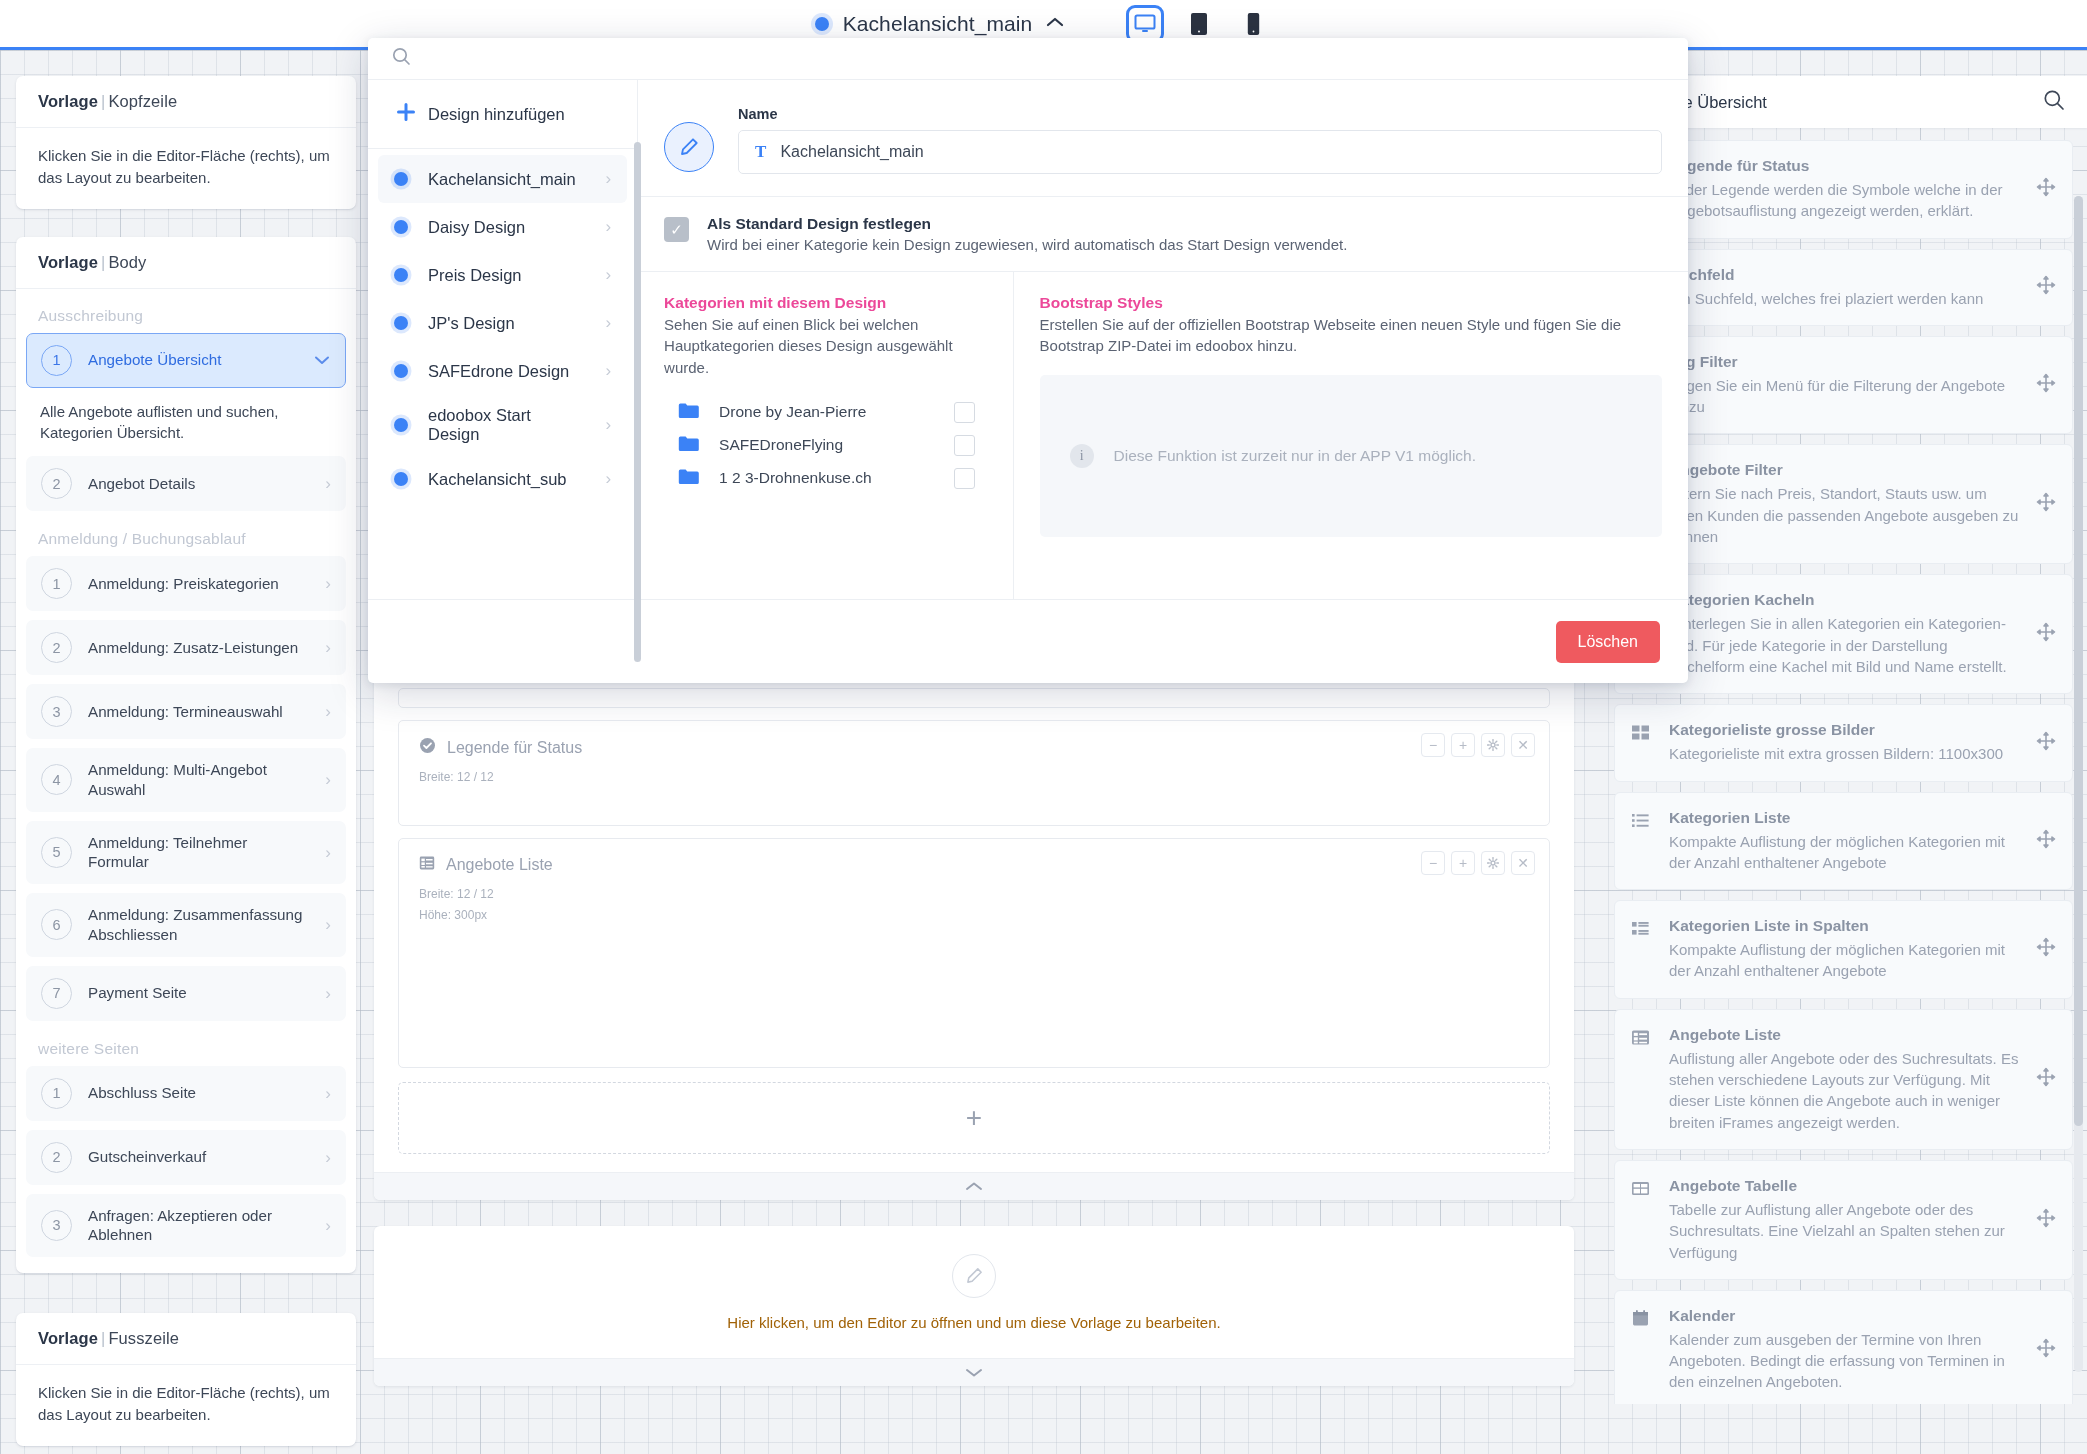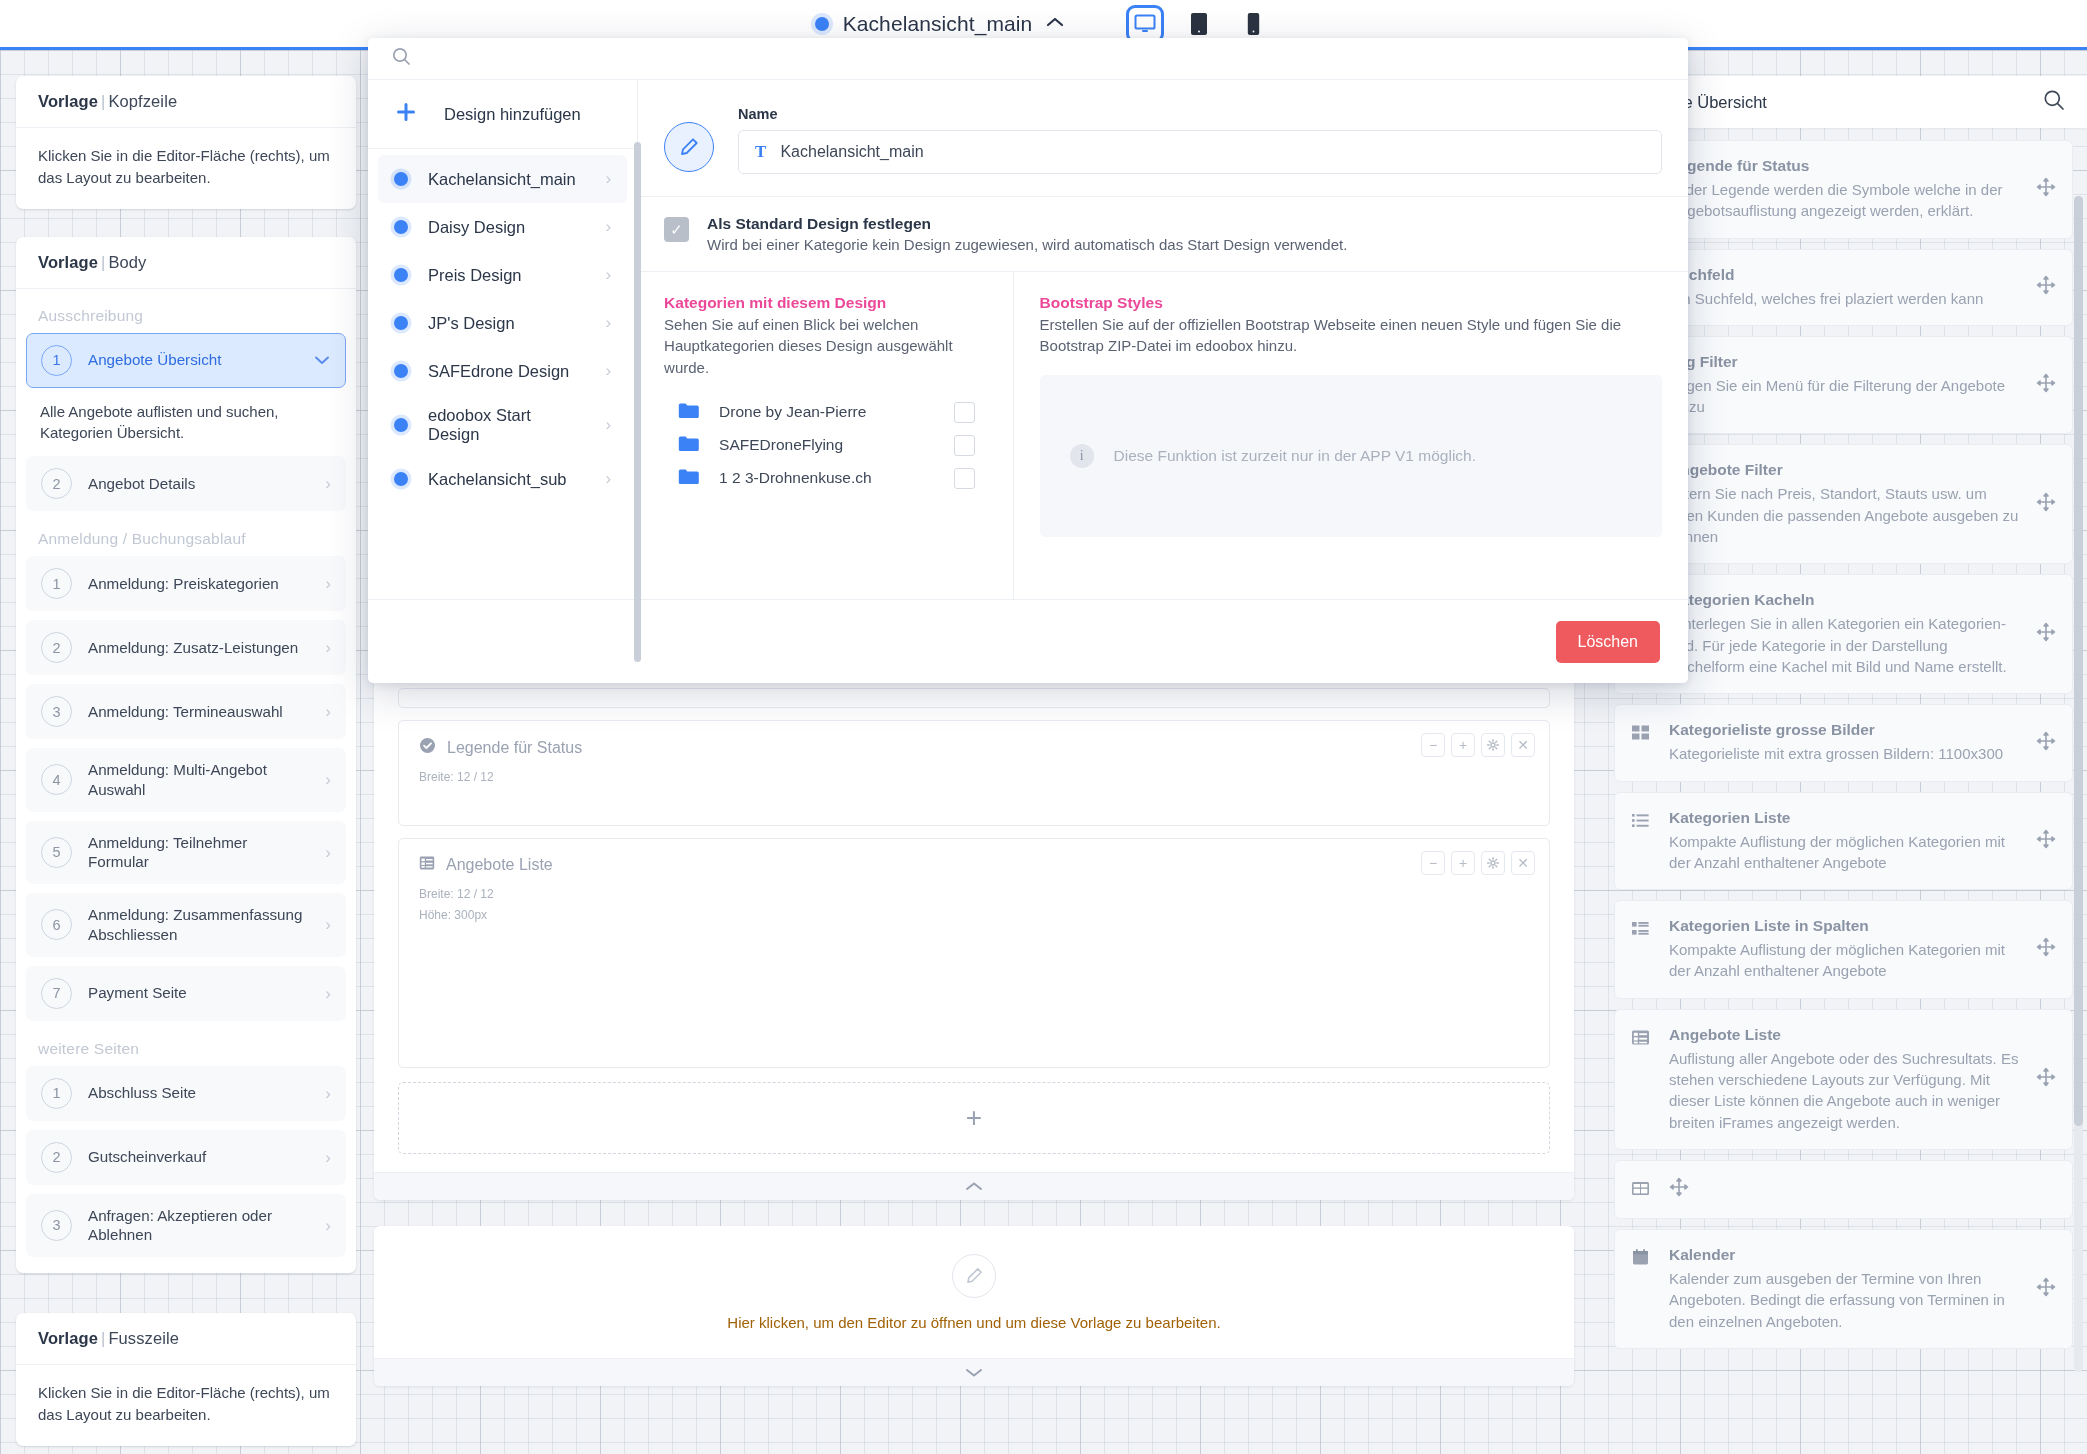--- a/index.html
+++ b/index.html
@@ -168,21 +168,21 @@
     display: flex; flex-direction: column; overflow: hidden;
   }
   .m-search {
     height: 42px; display: flex; align-items: center; padding: 0 24px;
     border-bottom: 1px solid #eceff3; color: #9aa2b1;
   }
   .m-body { flex: 1 1 auto; display: flex; min-height: 0; }
 
   .m-left { width: 356px; border-right: 1px solid #eceff3; position: relative; }
   .m-add {
-    display: flex; align-items: center; gap: 26px;
+    display: flex; align-items: center; gap: 10px;
     padding: 20px 26px; border-bottom: 1px solid #eceff3;
   }
   .m-add-plus { color: #3b82f6; font-size: 26px; line-height: 1; font-weight: 700; }
   .m-add-txt { font-size: 16.5px; color: #2b3648; }
   .m-dlist { padding: 6px 10px 0 10px; }
   .m-drow {
     display: flex; align-items: center; gap: 20px;
     padding: 11px 16px; border-radius: 6px; min-height: 48px;
   }
   .m-drow.sel { background: #f6f8fb; }
@@ -645,20 +645,24 @@
       </div>
 
       <div class="rp-item">
         <span class="rp-ico"><svg width="19" height="19" viewBox="0 0 19 19">
               <rect x="1" y="3" width="17" height="13" rx="1.5" fill="#9aa2b1"></rect>
               <rect x="2.6" y="5" width="6.4" height="3.4" fill="#fff"></rect>
               <rect x="10" y="5" width="6.4" height="3.4" fill="#fff"></rect>
               <rect x="2.6" y="9.8" width="6.4" height="4.6" fill="#fff"></rect>
               <rect x="10" y="9.8" width="6.4" height="4.6" fill="#fff"></rect>
             </svg></span>
+        <span class="rp-txt">
+          <span class="rp-name" style="display:block">Angebote Tabelle</span>
+          <span class="rp-desc" style="display:block">Tabelle zur Auflistung aller Angebote oder des Suchresultats. Eine Vielzahl an Spalten stehen zur Verfügung</span>
+        </span>
         <span class="rp-drag"><svg width="20" height="20" viewBox="0 0 20 20">
               <path d="M10 1.5 L12 4 H8z M10 18.5 L12 16 H8z M1.5 10 L4 8 V12z M18.5 10 L16 8 V12z M10 4.5 V15.5 M4.5 10 H15.5" fill="#9aa2b1" stroke="#9aa2b1" stroke-width="1.6" stroke-linejoin="round"></path>
             </svg></span>
       </div>
 
       <div class="rp-item">
         <span class="rp-ico"><svg width="19" height="19" viewBox="0 0 19 19">
               <rect x="2" y="3" width="15" height="13.5" rx="1.4" fill="#9aa2b1"></rect>
               <rect x="2" y="3" width="15" height="3.4" fill="#8a93a3"></rect>
               <rect x="5" y="1" width="1.8" height="3.4" rx="0.9" fill="#8a93a3"></rect>

